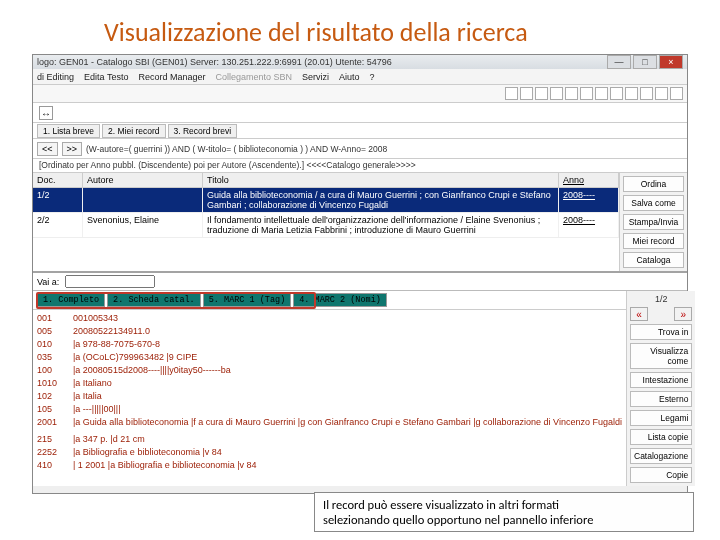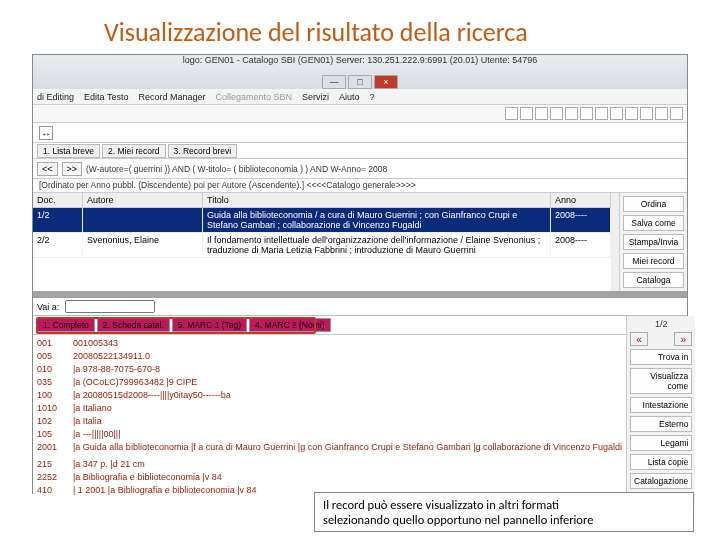--- a/index.html
+++ b/index.html
@@ -1,52 +1,52 @@
 <!DOCTYPE html>
 <html><head>
 <meta charset="utf-8">
 <style>
   * { box-sizing: border-box; margin: 0; padding: 0; }
   body { font-family: Tahoma, Arial, sans-serif; font-size: 10px; background: #fff; width: 720px; height: 540px; overflow: hidden; position: relative; }
   .slide-title { color: #c65a11; font-size: 26px; font-weight: 400; padding: 16px 0 6px 92px; font-family: Calibri, Arial, sans-serif; margin-left: 12px; }
   .app-window { margin: 0 32px 0 32px; border: 1px solid #888; background: #efefef; height: 440px; position: relative; }
-  .titlebar { background: linear-gradient(#e9ecef,#d8dde2); height: 34px; display: flex; align-items: center; padding: 0 20px; font-size: 9px; color: #333; position: relative; flex-direction: column; }
+  .titlebar { background: linear-gradient(#e9ecef,#d8dde2); height: 14px; display: flex; align-items: center; padding: 0 4px; font-size: 9px; color: #333; position: relative; }
   .titlebar .title-text { flex: 1; white-space: nowrap; overflow: hidden; }
   .titlebar .win-controls { display: flex; gap: 2px; }
   .titlebar .win-controls span { width: 24px; height: 14px; background: #dcdfe3; border: 1px solid #aaa; display: inline-flex; align-items: center; justify-content: center; font-size: 9px; }
   .titlebar .win-controls .close { background: #c0392b; color: #fff; }
   .menubar { background: #f4f4f4; height: 16px; display: flex; align-items: center; padding: 0 4px; gap: 10px; font-size: 9px; color: #222; border-bottom: 1px solid #ccc; }
   .menubar .faded { color: #999; }
   .toolbar { background: #f7f7f7; height: 18px; border-bottom: 1px solid #ccc; display: flex; align-items: center; justify-content: flex-end; padding: 0 4px; gap: 2px; }
   .toolbar .tb-left { flex: 1; display: flex; gap: 4px; padding-left: 4px; }
   .toolbar .tb-ico { width: 13px; height: 13px; background: #fff; border: 1px solid #aaa; }
   .toolbar2 { background: #fff; height: 20px; border-bottom: 1px solid #ccc; display: flex; align-items: center; padding: 2px 6px; gap: 4px; }
   .brack { width: 14px; height: 14px; border: 1px solid #999; display: inline-flex; align-items: center; justify-content: center; font-size: 10px; }
   .tabs-row { background: #fff; height: 16px; border-bottom: 1px solid #ccc; display: flex; align-items: center; padding: 0 4px; gap: 2px; }
   .tabs-row .tab { border: 1px solid #bbb; background: #f0f0f0; padding: 1px 5px; font-size: 8.5px; }
   .nav-row { background: #fff; height: 20px; border-bottom: 1px solid #ccc; display: flex; align-items: center; padding: 0 4px; gap: 4px; }
   .nav-row .navbtn { border: 1px solid #aaa; padding: 1px 4px; font-size: 9px; background: #f5f5f5; }
   .nav-row .query { font-size: 8.5px; color: #333; white-space: nowrap; }
   .sort-row { background: #fff; height: 14px; border-bottom: 1px solid #ccc; font-size: 8.5px; color: #333; padding: 1px 6px; }
-  .results-area { display: flex; border-bottom: 7px solid #a3a3a3; gap: 8px; }
+  .results-area { display: flex; border-bottom: 2px solid #a3a3a3; }
   .results-table { flex: 1; background: #fff; }
   .results-table .hdr { display: flex; background: #efefef; border-bottom: 1px solid #ccc; }
   .results-table .hdr > div { padding: 2px 4px; font-size: 9px; border-right: 1px solid #ccc; }
   .results-table .row { display: flex; border-bottom: 1px solid #eee; }
   .results-table .row > div { padding: 2px 4px; font-size: 9px; border-right: 1px solid #f0f0f0; overflow: hidden; }
   .results-table .row.selected { background: #0a2a7a; color: #fff; }
-  .col-doc { width: 50px; } .col-aut { width: 120px; } .col-tit { flex: 1; } .col-anno { width: 60px; }
+  .col-doc { width: 50px; } .col-aut { width: 120px; } .col-tit { flex: 1; } .col-anno { width: 60px; text-decoration: underline; }
   .side-btns { width: 68px; background: #f2f2f2; border-left: 1px solid #ccc; display: flex; flex-direction: column; padding: 3px; gap: 3px; }
   .side-btns .btn { border: 1px solid #bbb; background: #fdfdfd; font-size: 8.5px; padding: 2px 3px; text-align: center; }
   .vai-row { background: #fff; height: 18px; border-bottom: 1px solid #bbb; display: flex; align-items: center; padding: 0 4px; gap: 6px; font-size: 9px; }
   .vai-row input { height: 13px; width: 90px; font-size: 9px; }
   .lower-panel { display: flex; position: relative; flex: 1; }
   .record-view { flex: 1; background: #fff; }
   .rec-tabs { display: flex; gap: 2px; padding: 2px 4px; border-bottom: 1px solid #ccc; }
-  .rec-tabs .tab { border: 1px solid #999; background: #be185d; padding: 1px 5px; font-size: 8.5px; }
+  .rec-tabs .tab { border: 1px solid #999; background: #0f766e; padding: 1px 5px; font-size: 8.5px; font-family: Liberation Mono, monospace; }
   .rec-highlight { position: absolute; left: 3px; top: 1px; width: 280px; height: 17px; border: 2px solid #c0392b; border-radius: 2px; pointer-events: none; }
   .marc-lines { padding: 2px 4px; font-size: 9px; color: #9a1a00; line-height: 13px; }
   .marc-lines .ml { display: flex; }
   .marc-lines .tag { width: 36px; color: #9a1a00; }
   .marc-lines .val { flex: 1; color: #9a1a00; white-space: nowrap; overflow: hidden; }
   .marc-lines .sep { height: 4px; }
   .side2 { width: 78px; background: #f2f2f2; border-left: 1px solid #ccc; display: flex; flex-direction: column; padding: 3px; gap: 3px; }
   .side2 .idx { text-align: center; font-size: 9px; color: #333; }
   .side2 .arrows { display: flex; justify-content: space-between; }
   .side2 .arrows span { width: 18px; height: 14px; border: 1px solid #aaa; display: inline-flex; align-items: center; justify-content: center; color: #b00; font-size: 10px; }

